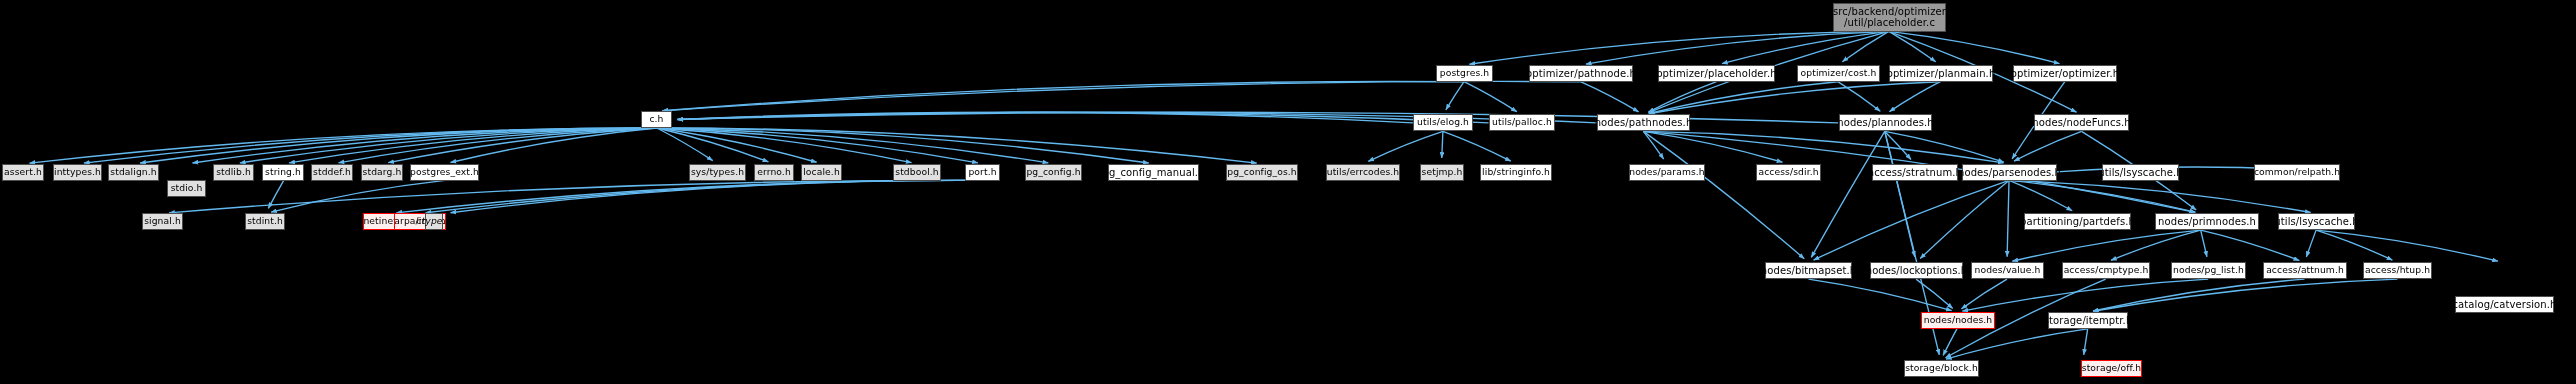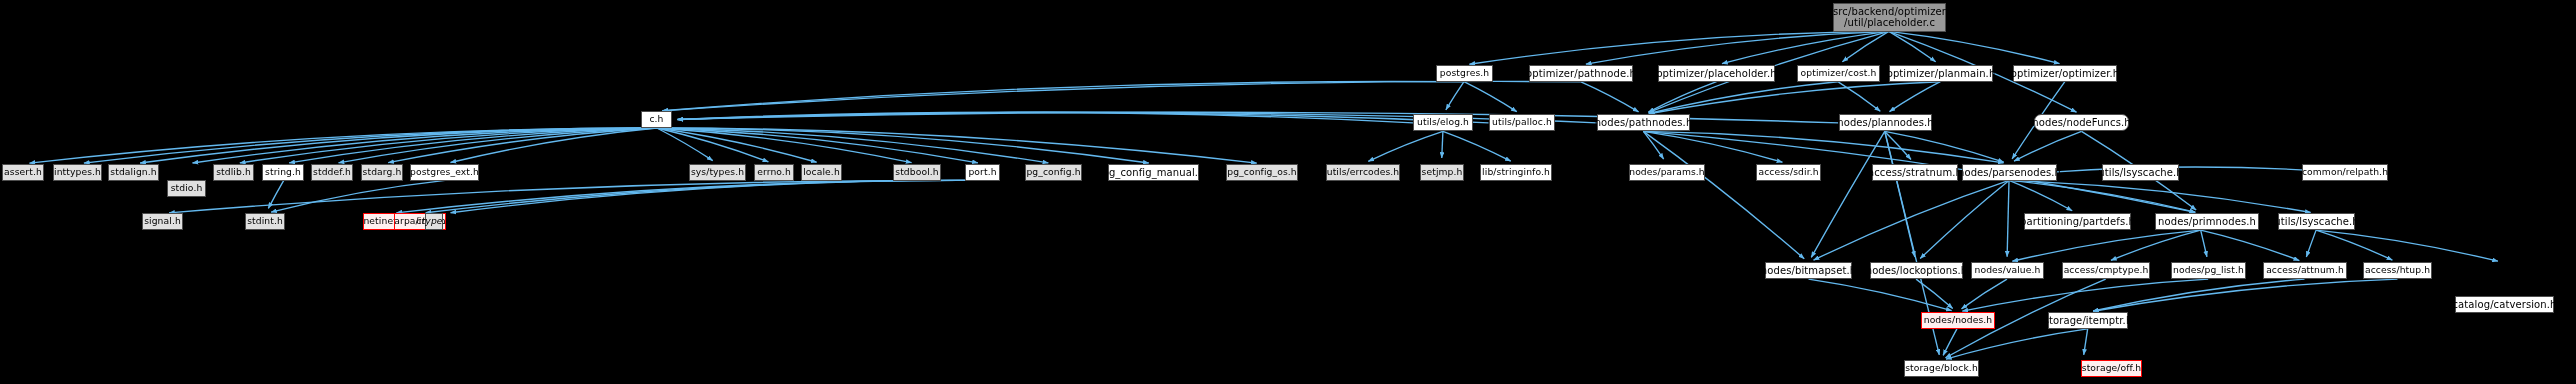--- a/index.html
+++ b/index.html
@@ -120,21 +120,21 @@
       <div class="node small" style="left: 1529px; top: 65px; width: 104px; height: 17px;">optimizer/pathnode.h</div>
       <div class="node small" style="left: 1658px; top: 65px; width: 117px; height: 17px;">optimizer/placeholder.h</div>
       <div class="node" style="left: 1797px; top: 65px; width: 83px; height: 17px;">optimizer/cost.h</div>
       <div class="node small" style="left: 1889px; top: 65px; width: 104px; height: 17px;">optimizer/planmain.h</div>
       <div class="node small" style="left: 2013px; top: 65px; width: 104px; height: 17px;">optimizer/optimizer.h</div>
       <div class="node" style="left: 641px; top: 111px; width: 31px; height: 17px;">c.h</div>
       <div class="node" style="left: 1413px; top: 114px; width: 60px; height: 17px;">utils/elog.h</div>
       <div class="node" style="left: 1489px; top: 114px; width: 66px; height: 17px;">utils/palloc.h</div>
       <div class="node small" style="left: 1597px; top: 114px; width: 93px; height: 17px;">nodes/pathnodes.h</div>
       <div class="node small" style="left: 1839px; top: 114px; width: 93px; height: 17px;">nodes/plannodes.h</div>
-      <div class="node small" style="left: 2034px; top: 114px; width: 95px; height: 17px; border-radius: 7px;">nodes/nodeFuncs.h</div>
+      <div class="node small" style="left: 2034px; top: 114px; width: 95px; height: 17px;">nodes/nodeFuncs.h</div>
       <div class="node sys" style="left: 2px; top: 164px; width: 42px; height: 17px;">assert.h</div>
       <div class="node sys" style="left: 53px; top: 164px; width: 49px; height: 17px;">inttypes.h</div>
       <div class="node sys" style="left: 108px; top: 164px; width: 51px; height: 17px;">stdalign.h</div>
       <div class="node sys" style="left: 167px; top: 180px; width: 39px; height: 17px;">stdio.h</div>
       <div class="node sys" style="left: 213px; top: 164px; width: 41px; height: 17px;">stdlib.h</div>
       <div class="node" style="left: 262px; top: 164px; width: 42px; height: 17px;">string.h</div>
       <div class="node sys" style="left: 311px; top: 164px; width: 42px; height: 17px;">stddef.h</div>
       <div class="node sys" style="left: 361px; top: 164px; width: 42px; height: 17px;">stdarg.h</div>
       <div class="node" style="left: 410px; top: 164px; width: 69px; height: 17px;">postgres_ext.h</div>
       <div class="node sys" style="left: 689px; top: 164px; width: 57px; height: 17px;">sys/types.h</div>
@@ -146,21 +146,21 @@
       <div class="node small" style="left: 1108px; top: 164px; width: 91px; height: 17px;">pg_config_manual.h</div>
       <div class="node sys" style="left: 1226px; top: 164px; width: 72px; height: 17px;">pg_config_os.h</div>
       <div class="node sys" style="left: 1326px; top: 164px; width: 74px; height: 17px;">utils/errcodes.h</div>
       <div class="node sys" style="left: 1420px; top: 164px; width: 44px; height: 17px;">setjmp.h</div>
       <div class="node" style="left: 1480px; top: 164px; width: 72px; height: 17px;">lib/stringinfo.h</div>
       <div class="node" style="left: 1629px; top: 164px; width: 76px; height: 17px;">nodes/params.h</div>
       <div class="node" style="left: 1756px; top: 164px; width: 65px; height: 17px;">access/sdir.h</div>
       <div class="node small" style="left: 1872px; top: 164px; width: 86px; height: 17px;">access/stratnum.h</div>
       <div class="node small" style="left: 1962px; top: 164px; width: 95px; height: 17px;">nodes/parsenodes.h</div>
       <div class="node small" style="left: 2102px; top: 164px; width: 77px; height: 17px;">utils/lsyscache.h</div>
-      <div class="node" style="left: 2254px; top: 164px; width: 86px; height: 17px; margin-left: 48px;">common/relpath.h</div>
+      <div class="node" style="left: 2254px; top: 164px; width: 86px; height: 17px;">common/relpath.h</div>
       <div class="node sys" style="left: 142px; top: 213px; width: 41px; height: 17px;">signal.h</div>
       <div class="node sys" style="left: 245px; top: 213px; width: 40px; height: 17px;">stdint.h</div>
       <div class="node red" style="left: 363px; top: 213px; width: 55px; height: 17px;">netinet/in.h</div>
       <div class="node red" style="left: 394px; top: 213px; width: 52px; height: 17px;">arpa/inet.h</div>
       <div class="node sys" style="left: 425px; top: 213px; width: 18px; height: 17px; font-style: italic;">ctype.h</div>
       <div class="node small" style="left: 2024px; top: 213px; width: 107px; height: 17px;">partitioning/partdefs.h</div>
       <div class="node small" style="left: 2155px; top: 213px; width: 104px; height: 17px;">nodes/primnodes.h</div>
       <div class="node small" style="left: 2278px; top: 213px; width: 77px; height: 17px;">utils/lsyscache.h</div>
       <div class="node small" style="left: 1765px; top: 262px; width: 87px; height: 17px;">nodes/bitmapset.h</div>
       <div class="node small" style="left: 1870px; top: 262px; width: 93px; height: 17px;">nodes/lockoptions.h</div>

